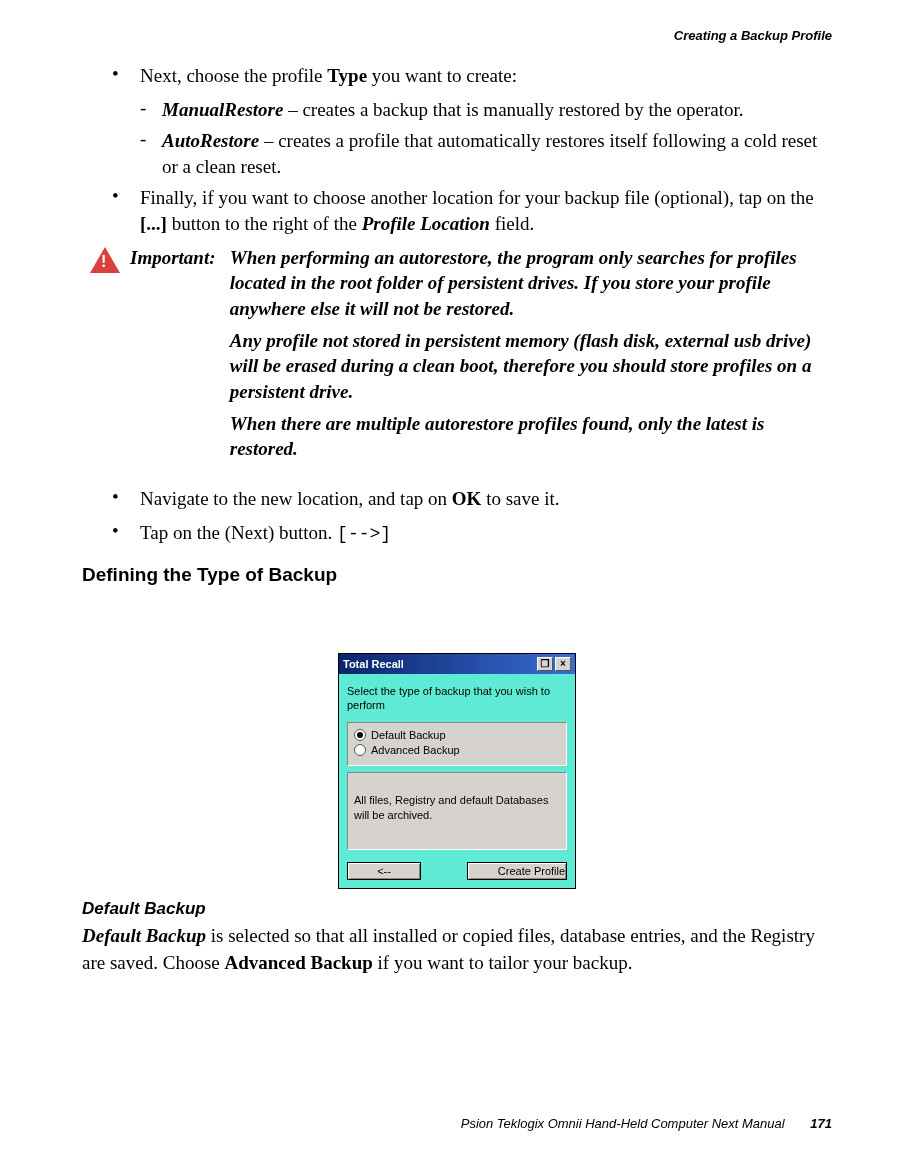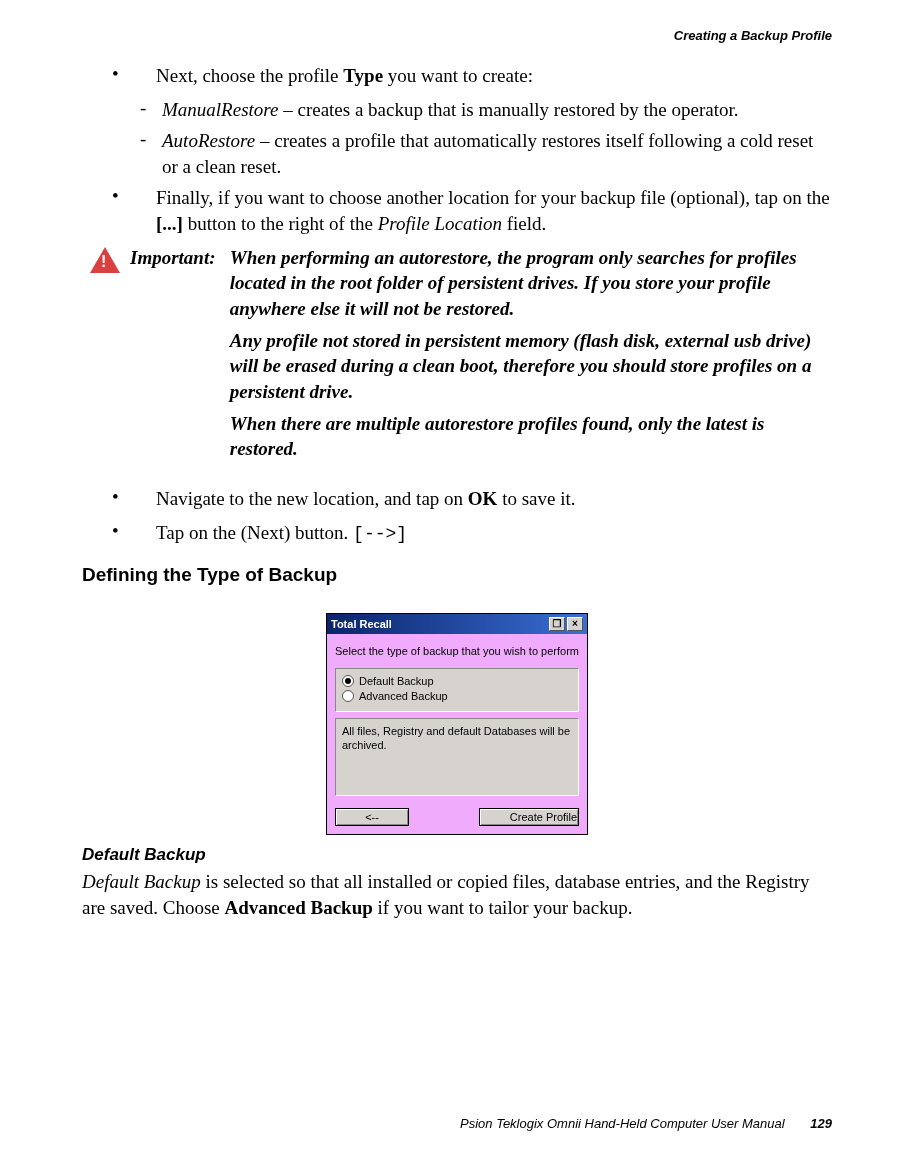--- a/index.html
+++ b/index.html
@@ -21,21 +21,21 @@
       font-weight: bold;
       line-height: 1.3;
       margin-bottom: 18px;
     }
     .bullet-item {
       display: flex;
       margin-bottom: 8px;
       margin-left: 30px;
     }
     .bullet-item .bullet { width: 28px; flex-shrink: 0; }
-    .bullet-item .content { flex: 1; line-height: 1.35; margin-left: 16px; }
+    .bullet-item .content { flex: 1; line-height: 1.35; }
     .sub-item {
       display: flex;
       margin-left: 58px;
       margin-bottom: 6px;
     }
     .sub-item .dash { width: 22px; flex-shrink: 0; }
     .sub-item .content { flex: 1; line-height: 1.35; }
     .important-block {
       display: flex;
       margin-bottom: 18px;
@@ -74,25 +74,26 @@
       font-size: 19px;
       margin-top: 18px;
       margin-bottom: 27px;
     }
     .screenshot-wrap {
       display: flex;
       justify-content: center;
       margin-bottom: 10px;
     }
     .dialog {
-      width: 262px;
+      width: 238px;
       border: 1px solid #000;
-      background: #f0abfc;
+      background: #5eead4;
       font-family: Tahoma, Arial, sans-serif;
       font-size: 11px;
+      margin-top: 40px;
     }
     .titlebar {
       background: linear-gradient(to right, #0a246a, #3a6ed5);
       color: white;
       font-weight: bold;
       padding: 3px 4px;
       display: flex;
       align-items: center;
       justify-content: space-between;
       height: 20px;
@@ -139,21 +140,21 @@
     .radio-dot {
       width: 6px; height: 6px;
       border-radius: 50%;
       background: #000;
     }
     .desc-box {
       border: 1px solid #888;
       border-right-color: #fff;
       border-bottom-color: #fff;
       background: #d6d3ce;
-      padding: 5px 6px;
+      padding: 20px 6px;
       min-height: 78px;
       line-height: 1.3;
     }
     .dlg-buttons {
       display: flex;
       justify-content: space-between;
       padding: 6px 8px 8px 8px;
     }
     .dlg-btn {
       border: 1px solid #000;
@@ -177,21 +178,21 @@
     .footer {
       position: absolute;
       bottom: 30px;
       right: 70px;
       font-family: "Trebuchet MS", Arial, sans-serif;
       font-style: italic;
       font-size: 13px;
     }
     .footer .page-num { font-weight: bold; font-style: italic; margin-left: 22px; }
     b { font-weight: bold; }
-    i { font-style: italic; }
+    i { font-style: italic; font-weight: bold; }
     .mono-arrow { font-family: "Courier New", monospace; font-size: 18px; }
   </style>
 </head>
 <body>
 
 <div class="header">
   <div>Creating a Backup Profile</div>
 </div>
 
 <div class="bullet-item">
@@ -283,15 +284,15 @@
     </div>
   </div>
 </div>
 
 <div class="sub-heading">Default Backup</div>
 <div class="para">
   <i>Default Backup</i><span> is selected so that all installed or copied files, database entries, and the Registry are saved. Choose </span><b>Advanced Backup</b><span> if you want to tailor your backup.</span>
 </div>
 
 <div class="footer">
-  <span>Psion Teklogix Omnii Hand-Held Computer User Manual</span>
-  <span class="page-num">129</span>
+  <span>Psion Teklogix Omnii Hand-Held Computer Next Manual</span>
+  <span class="page-num">171</span>
 </div>
 
 </body></html>

